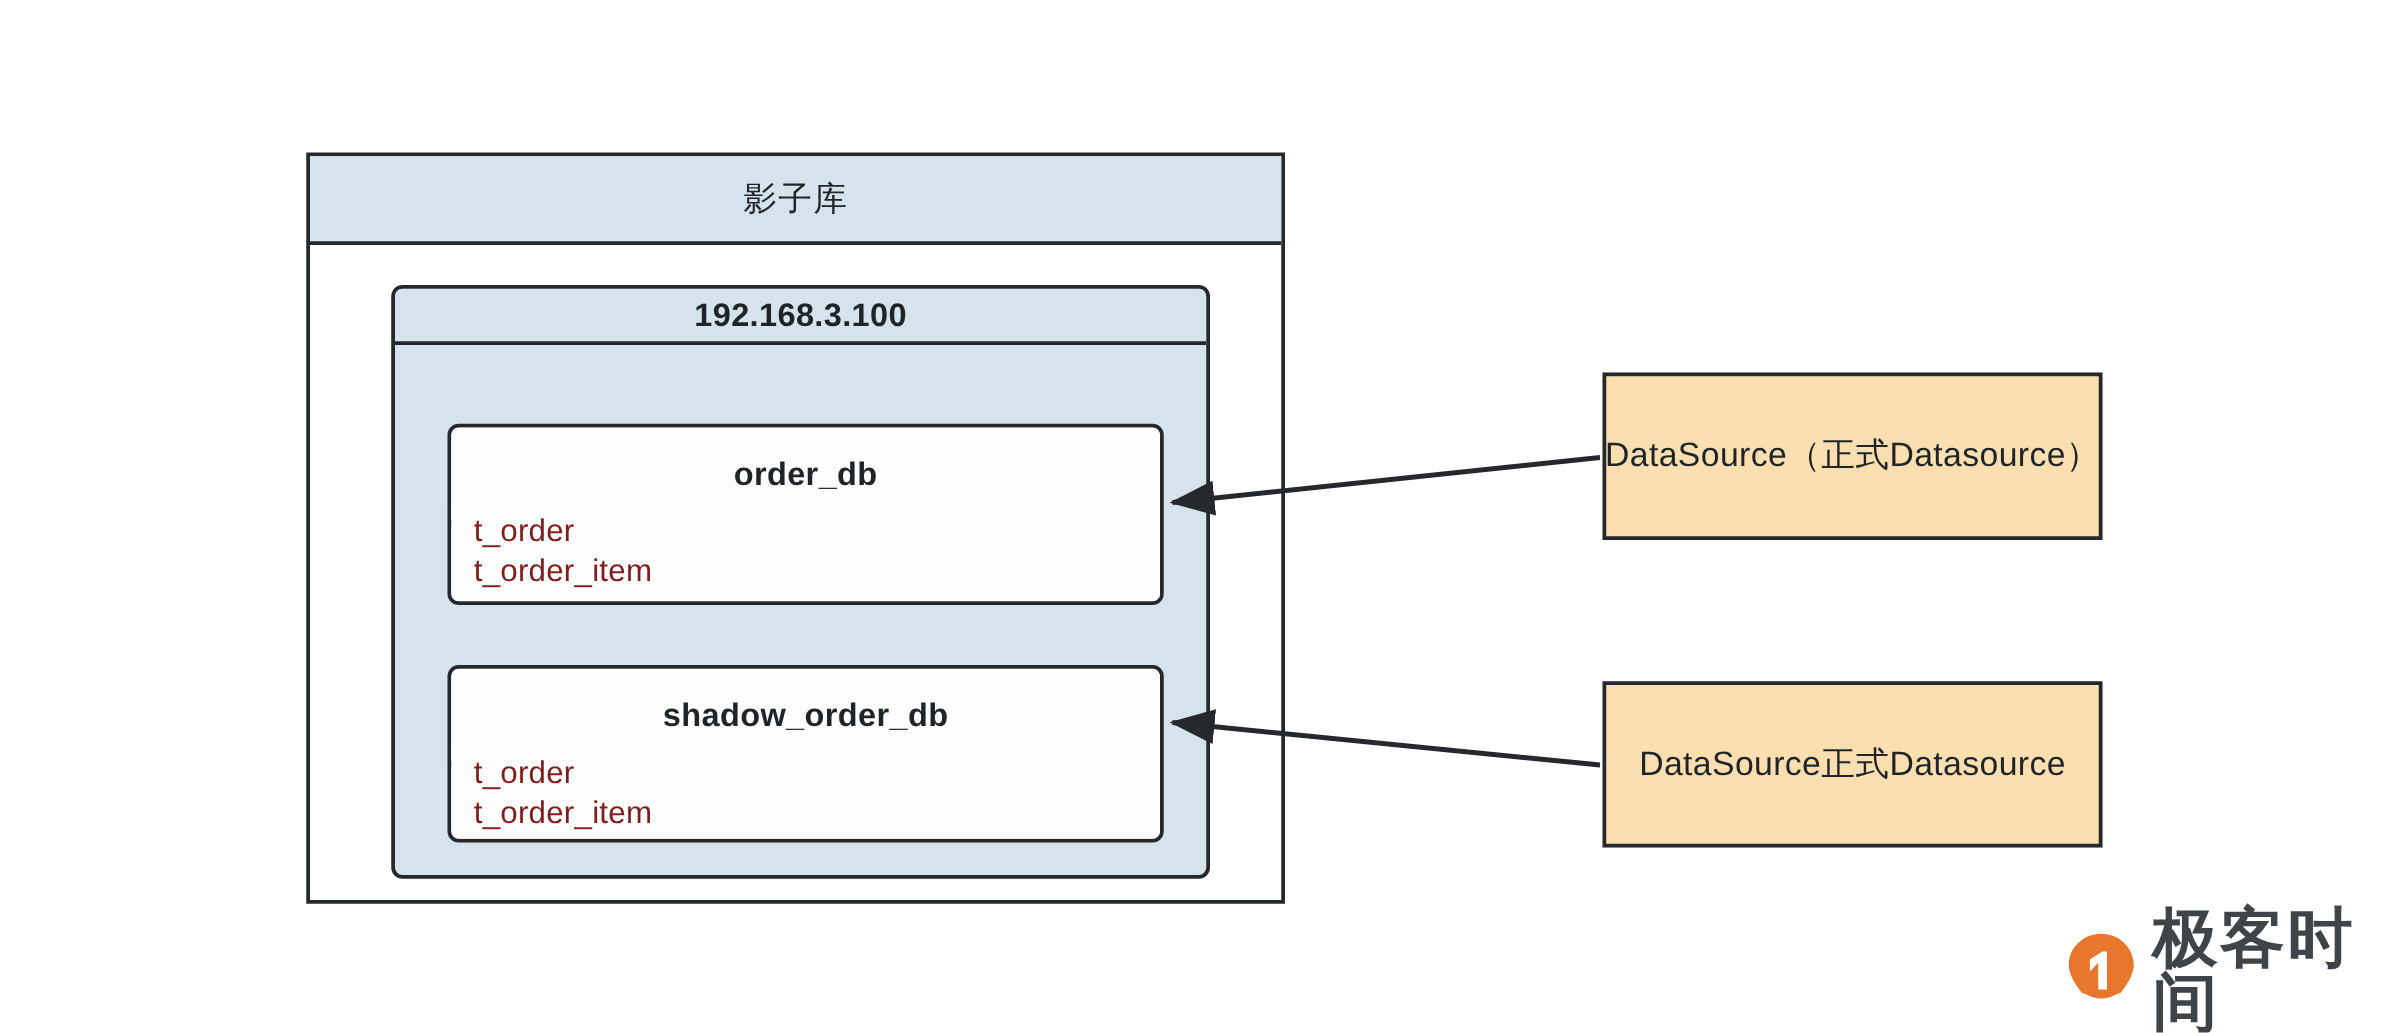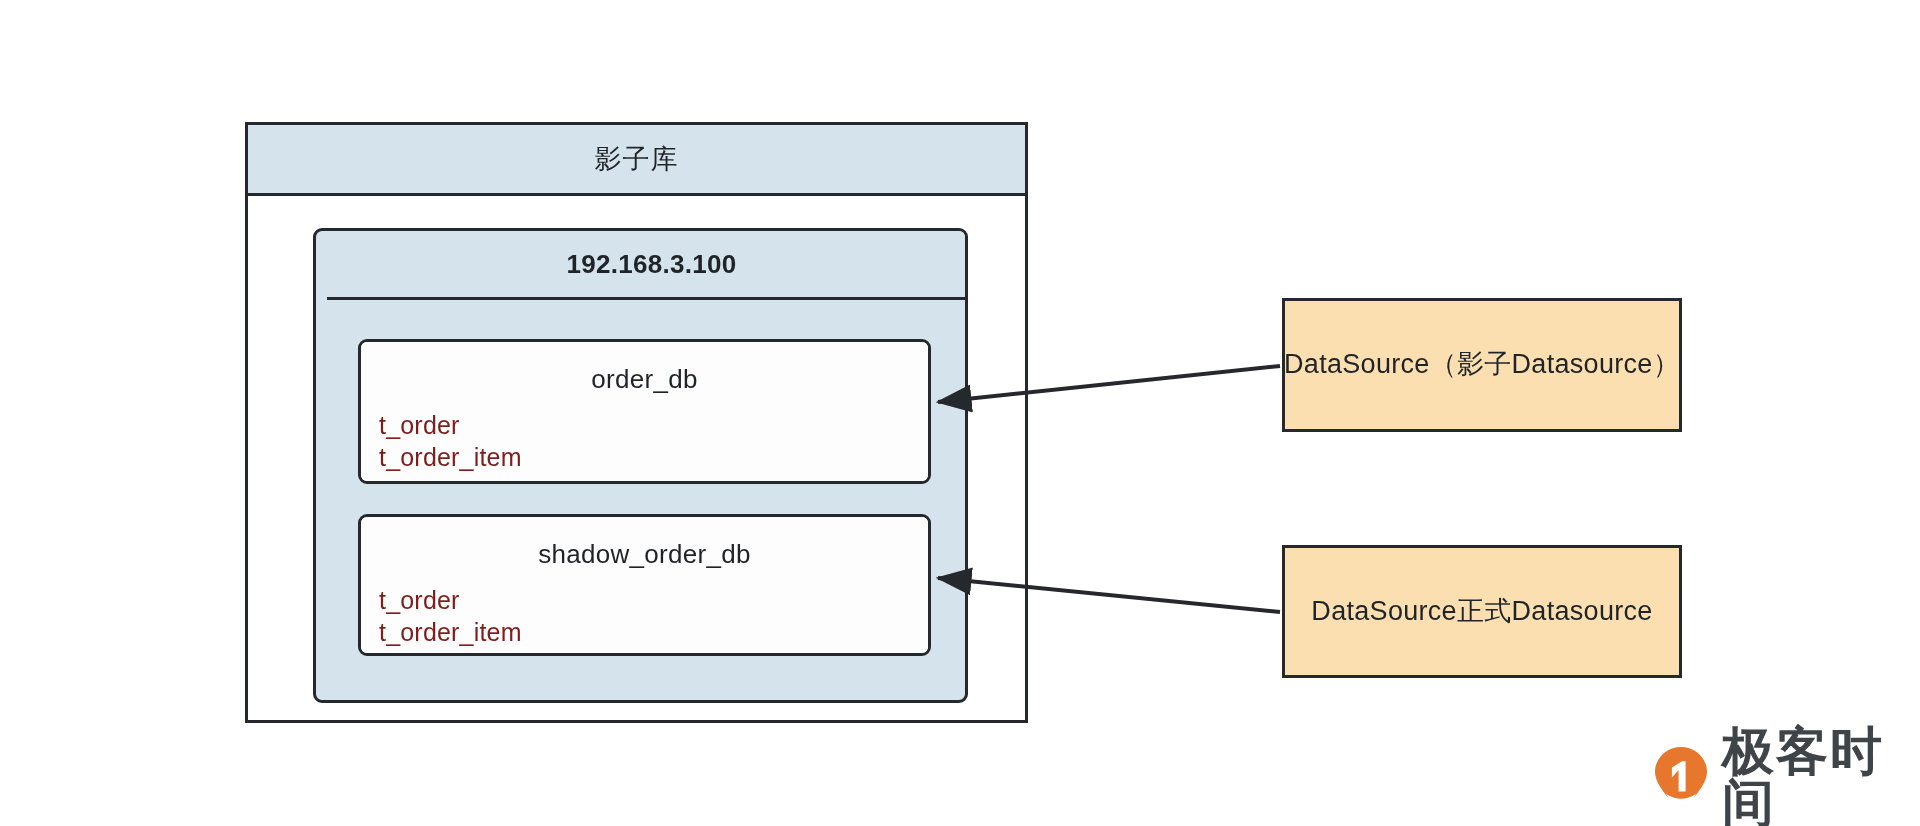--- a/index.html
+++ b/index.html
@@ -34,44 +34,44 @@
     font-size:27px;letter-spacing:1px;color:#1f2428;
   }
 
   
   #host-box{
     left:65px;top:103px;width:655px;height:475px;
     background:#d5e3ec;
     overflow:hidden;
   }
   #host-header{
-    position:absolute;left:11px;top:0;width:100%;height:69px;
+    position:absolute;left:0;top:0;width:100%;height:45px;
     background:#d5e3ec;
     border-bottom:3px solid #25282c;
     box-sizing:border-box;
     display:flex;align-items:center;justify-content:center;
   }
   #host-header .title{
     font-size:26px;font-weight:700;color:#1f2428;letter-spacing:.3px;
   }
 
   
   .db-card{
     position:absolute;left:42px;width:573px;
     background:#fdfdfd;
     overflow:hidden;
   }
   #db-card-order{top:108px;height:145px;}
-  #db-card-shadow{top:283px;height:142px;}
+  #db-card-shadow{top:301px;height:142px;}
   .db-card .db-name{
     position:absolute;left:0;top:0;width:100%;height:77px;
     border-bottom:3px solid #25282c;
     box-sizing:border-box;
     display:flex;align-items:center;justify-content:center;
-    font-size:26px;font-weight:400;color:#1f2428;letter-spacing:.3px;
+    font-size:26px;font-weight:700;color:#1f2428;letter-spacing:.3px;
     background:#fdfdfd;
   }
   .db-card .db-tables{
     position:absolute;left:0;top:59px;right:0;bottom:0;
     padding:8px 0 0 18px;box-sizing:border-box;
     background:#fdfdfd;
   }
   .db-card .db-tables .tbl{
     font-size:25px;line-height:1.28;color:#7f1d1d;letter-spacing:.2px;
   }
@@ -136,21 +136,21 @@
           <div class="tbl">t_order</div>
           <div class="tbl">t_order_item</div>
         </div>
       </div>
 
     </div>
   </div>
 
   <div class="box bordered ds-box" id="ds-box-primary">
     <span class="ds-line">DataSource</span>
-    <span class="ds-line">（影子Datasource）</span>
+    <span class="ds-line">（正式Datasource）</span>
   </div>
 
   <div class="box bordered ds-box" id="ds-box-shadow">
     <span class="ds-line">DataSource</span>
     <span class="ds-line">正式Datasource</span>
   </div>
 
   <svg id="arrow-layer" viewBox="0 0 1920 826">
     <defs>
       <marker id="arrowhead" markerWidth="9" markerHeight="7" refX="8.4" refY="3.5" orient="auto" markerUnits="strokeWidth">

